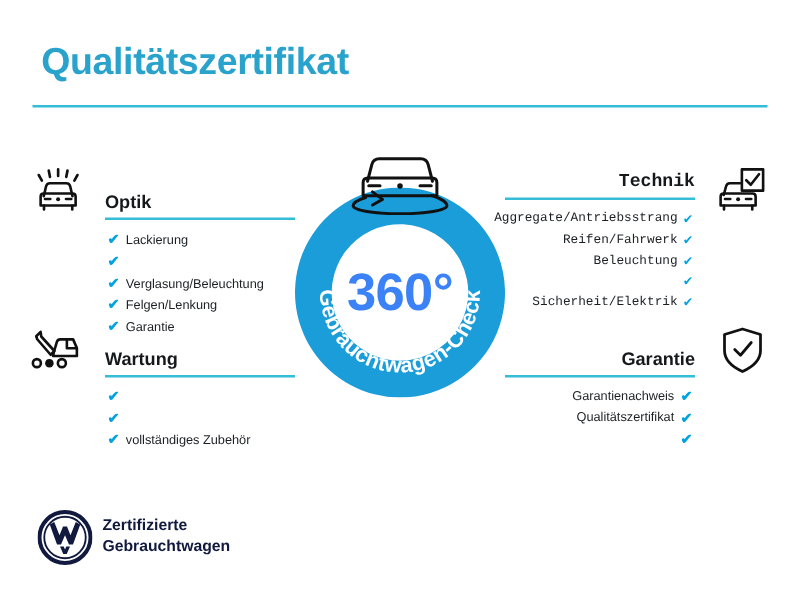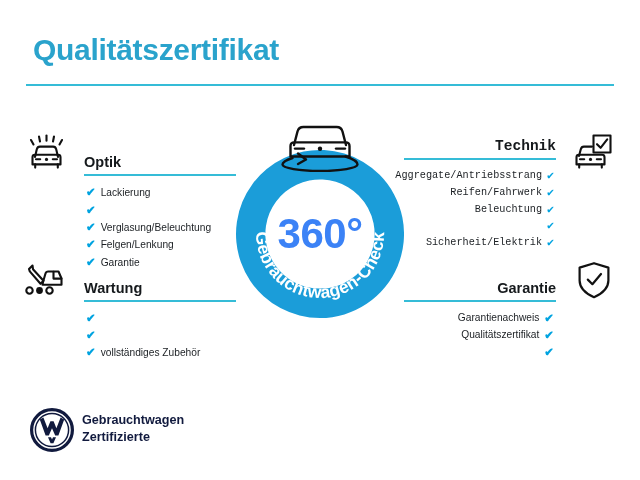--- a/index.html
+++ b/index.html
@@ -344,17 +344,17 @@
   <div id="vw-logo">
     <svg viewBox="0 0 44 44" width="44" height="44">
       <circle cx="22" cy="22" r="20.4" fill="none" stroke="#111a3e" stroke-width="3.2"></circle>
       <circle cx="22" cy="22" r="16.6" fill="none" stroke="#111a3e" stroke-width="1.5"></circle>
       <path d="M13.4 9.6 L17.6 20.2 L20.4 13.2 L23.6 13.2 L26.4 20.2 L30.6 9.6
                L34.2 11.6 L28.4 27.6 L25.2 27.6 L22 20.2 L18.8 27.6 L15.6 27.6 L9.8 11.6 Z
                M18 29.2 L20.6 35.2 L23.4 35.2 L26 29.2 L23 29.2 L22 31.6 L21 29.2 Z" fill="#111a3e"></path>
     </svg>
   </div>
   <div id="vw-text">
+    <div>Zertifizierte</div>
     <div>Gebrauchtwagen</div>
-    <div>Zertifizierte</div>
   </div>
 
 </div>
 
 </body></html>

